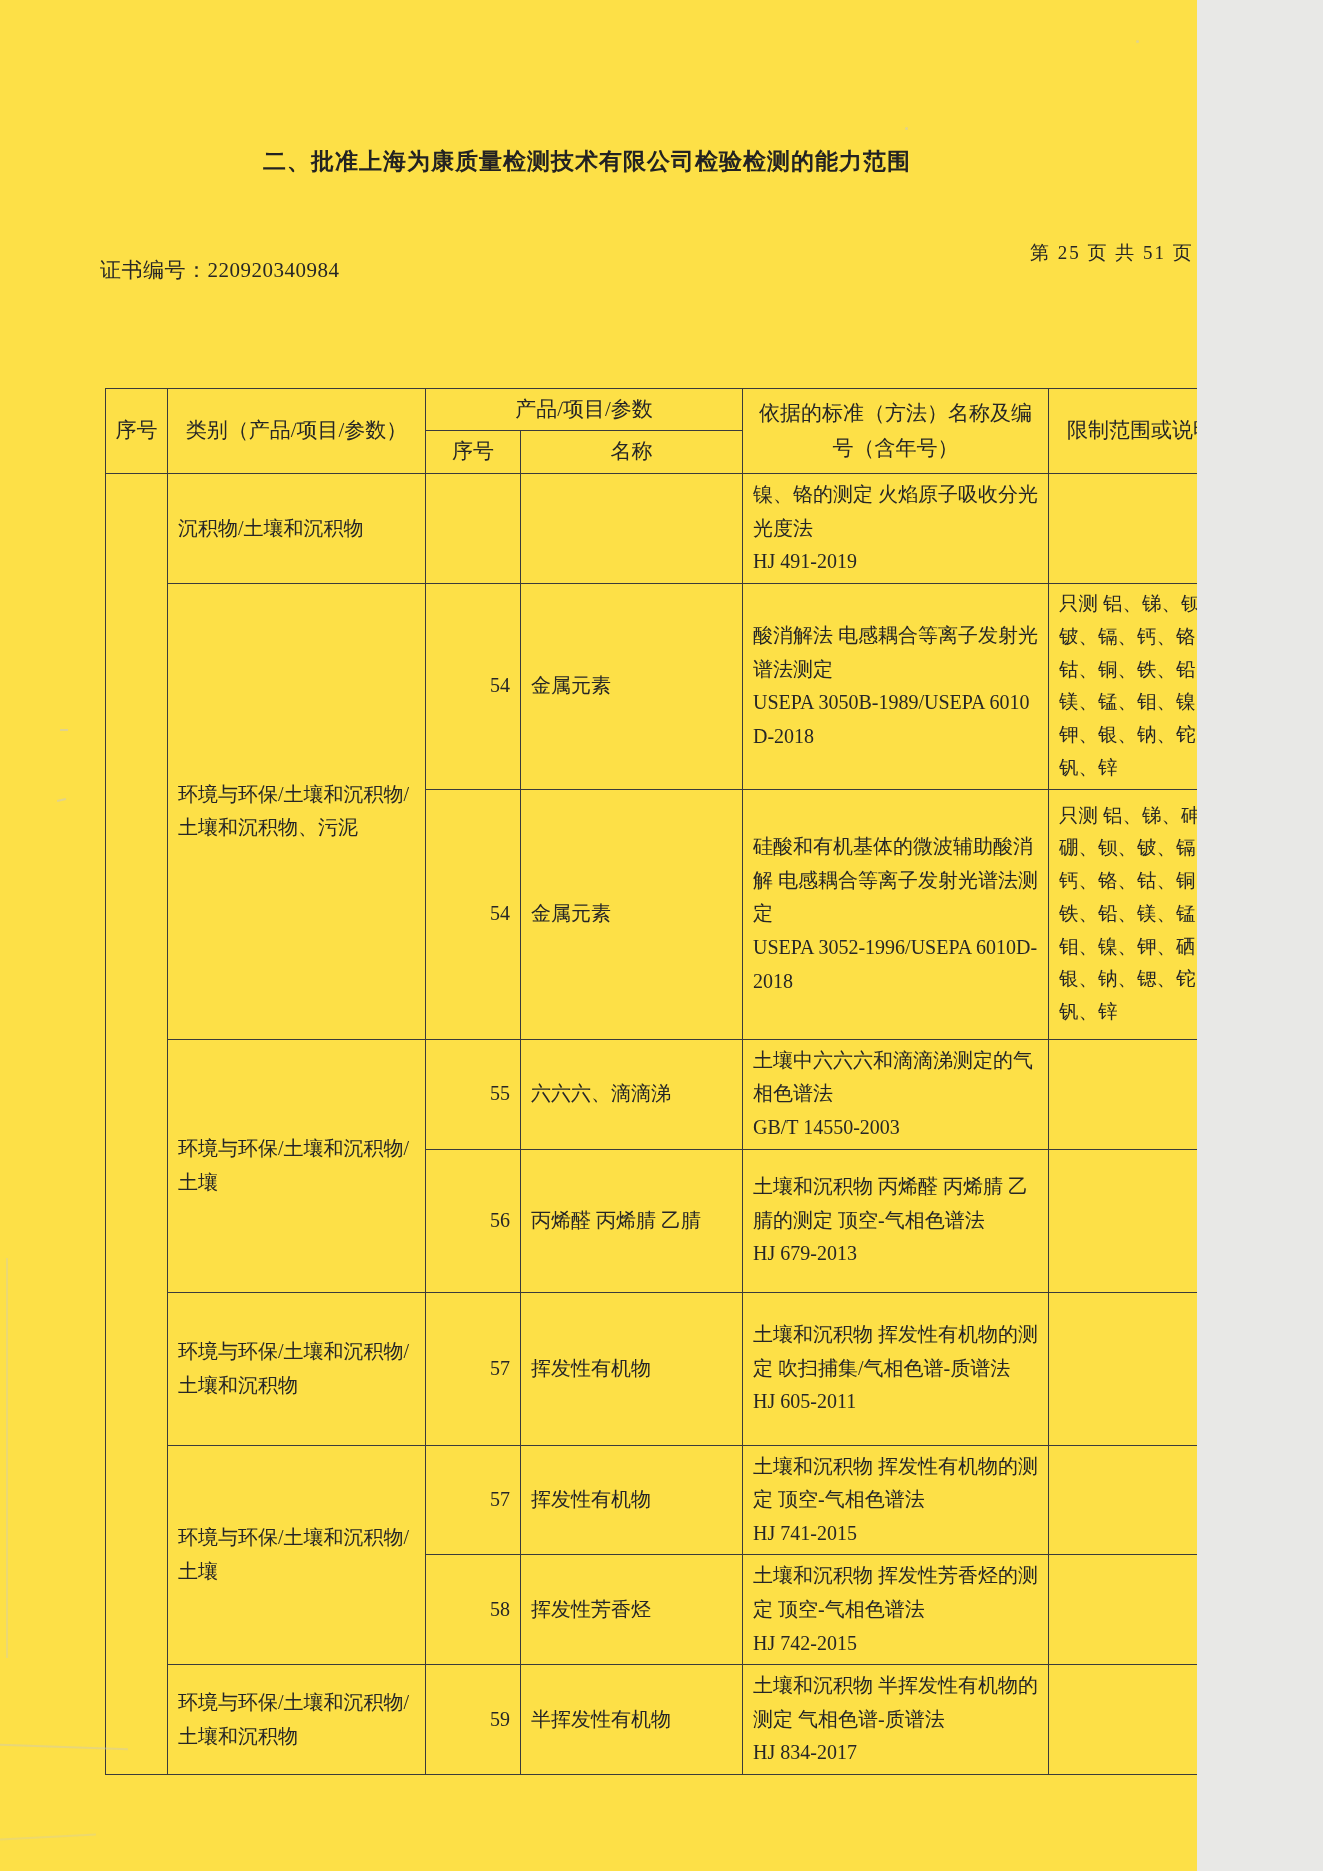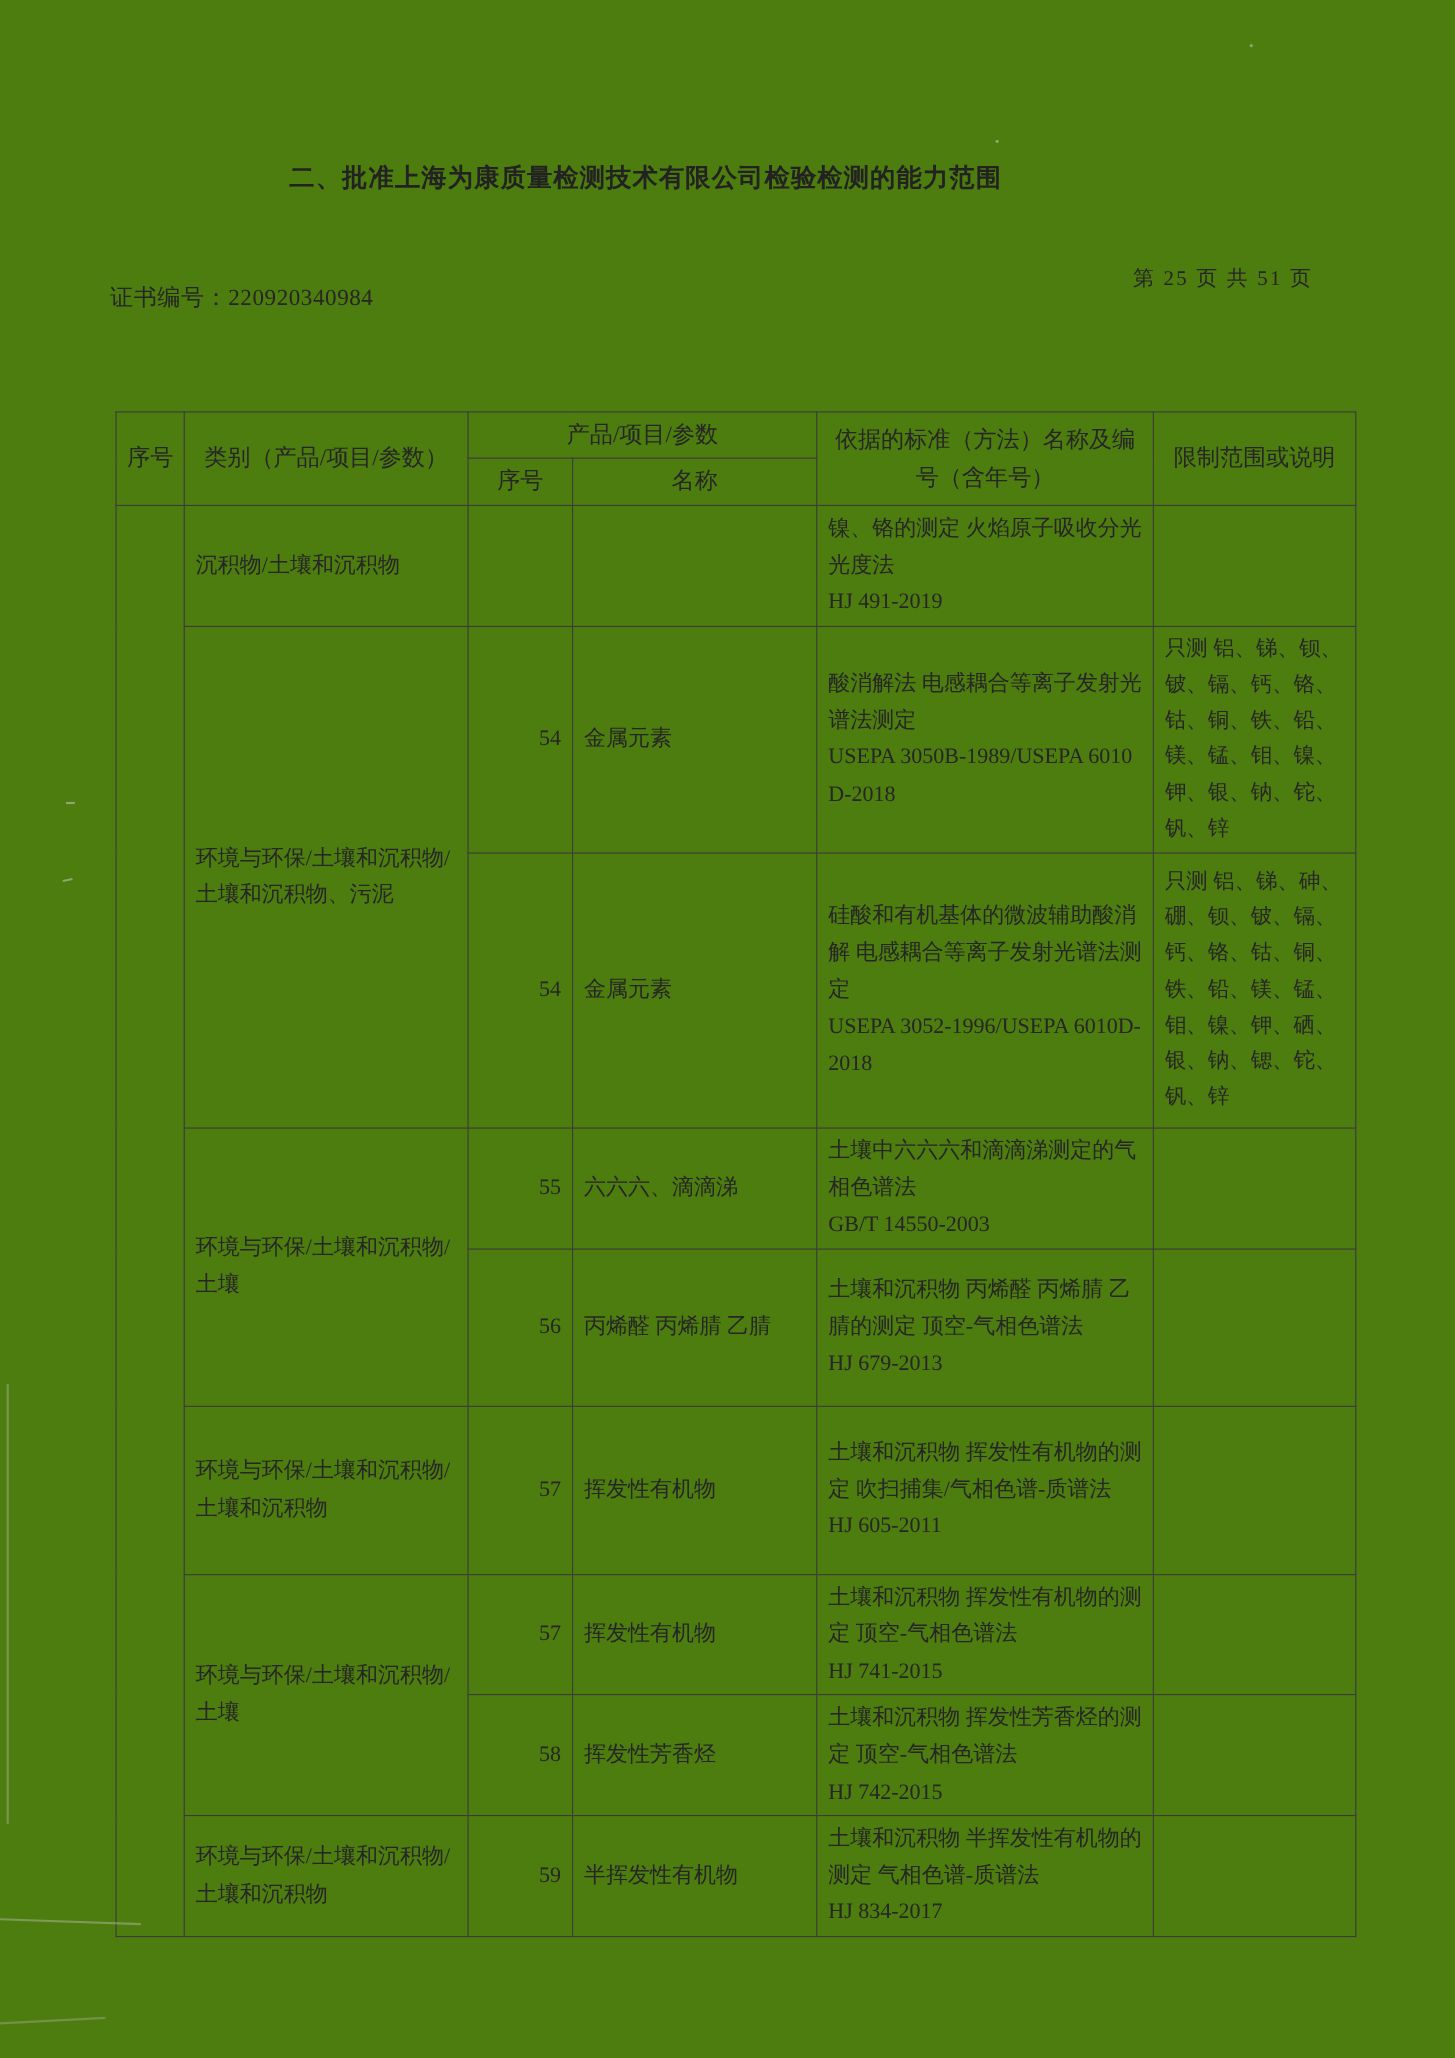--- a/index.html
+++ b/index.html
@@ -1,19 +1,19 @@
 <!DOCTYPE html>
 <html><head>
 <meta charset="utf-8">
 <style>
   html,body{margin:0;padding:0;background:#e8e8e6;}
   .page{
     position:relative;
-    width:1323px;height:1871px;
-    background:#4d7c0f;
+    width:1197px;height:1871px;
+    background:#fde047;
     font-family:"Liberation Serif","DejaVu Serif",serif;
     color:#262626;
     overflow:hidden;
   }
   .title{
     position:absolute;left:263px;top:146px;
     font-size:23px;font-weight:bold;letter-spacing:1px;
     color:#222;
   }
   .cert-line{
@@ -22,21 +22,21 @@
   }
   .page-info{
     position:absolute;left:1030px;top:240px;
     font-size:19px;letter-spacing:2px;
   }
   .address{
     position:absolute;left:102px;top:317px;
     font-size:19.5px;letter-spacing:0.5px;
   }
   table.cap{
-    position:absolute;left:105px;top:374px;
+    position:absolute;left:105px;top:388px;
     width:1127px;
     border-collapse:collapse;
     table-layout:fixed;
     font-size:20px;
     border-radius:16px;
   }
   table.cap th, table.cap td{
     border:1.6px solid #3b3b3b;
     padding:4px 10px;
     vertical-align:middle;

